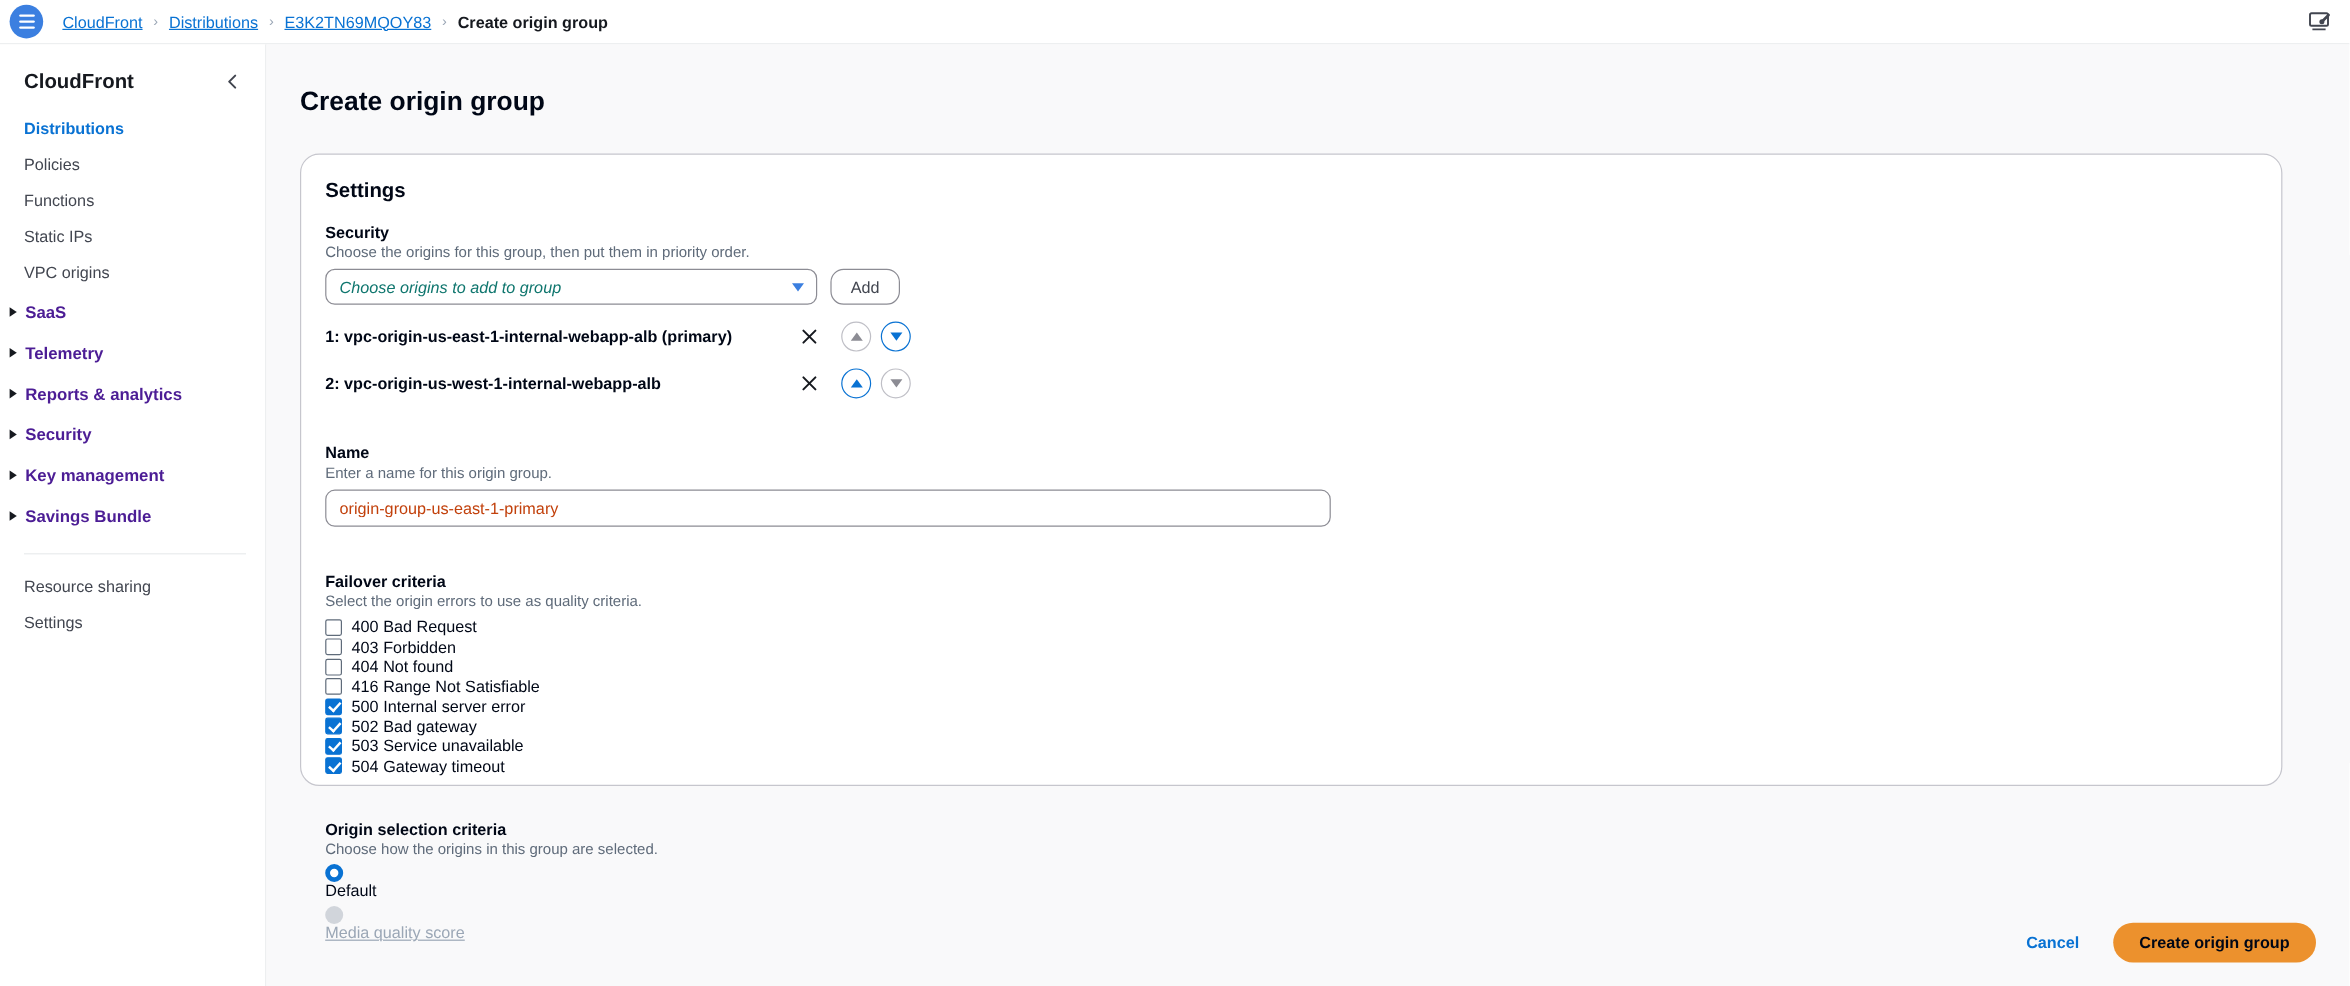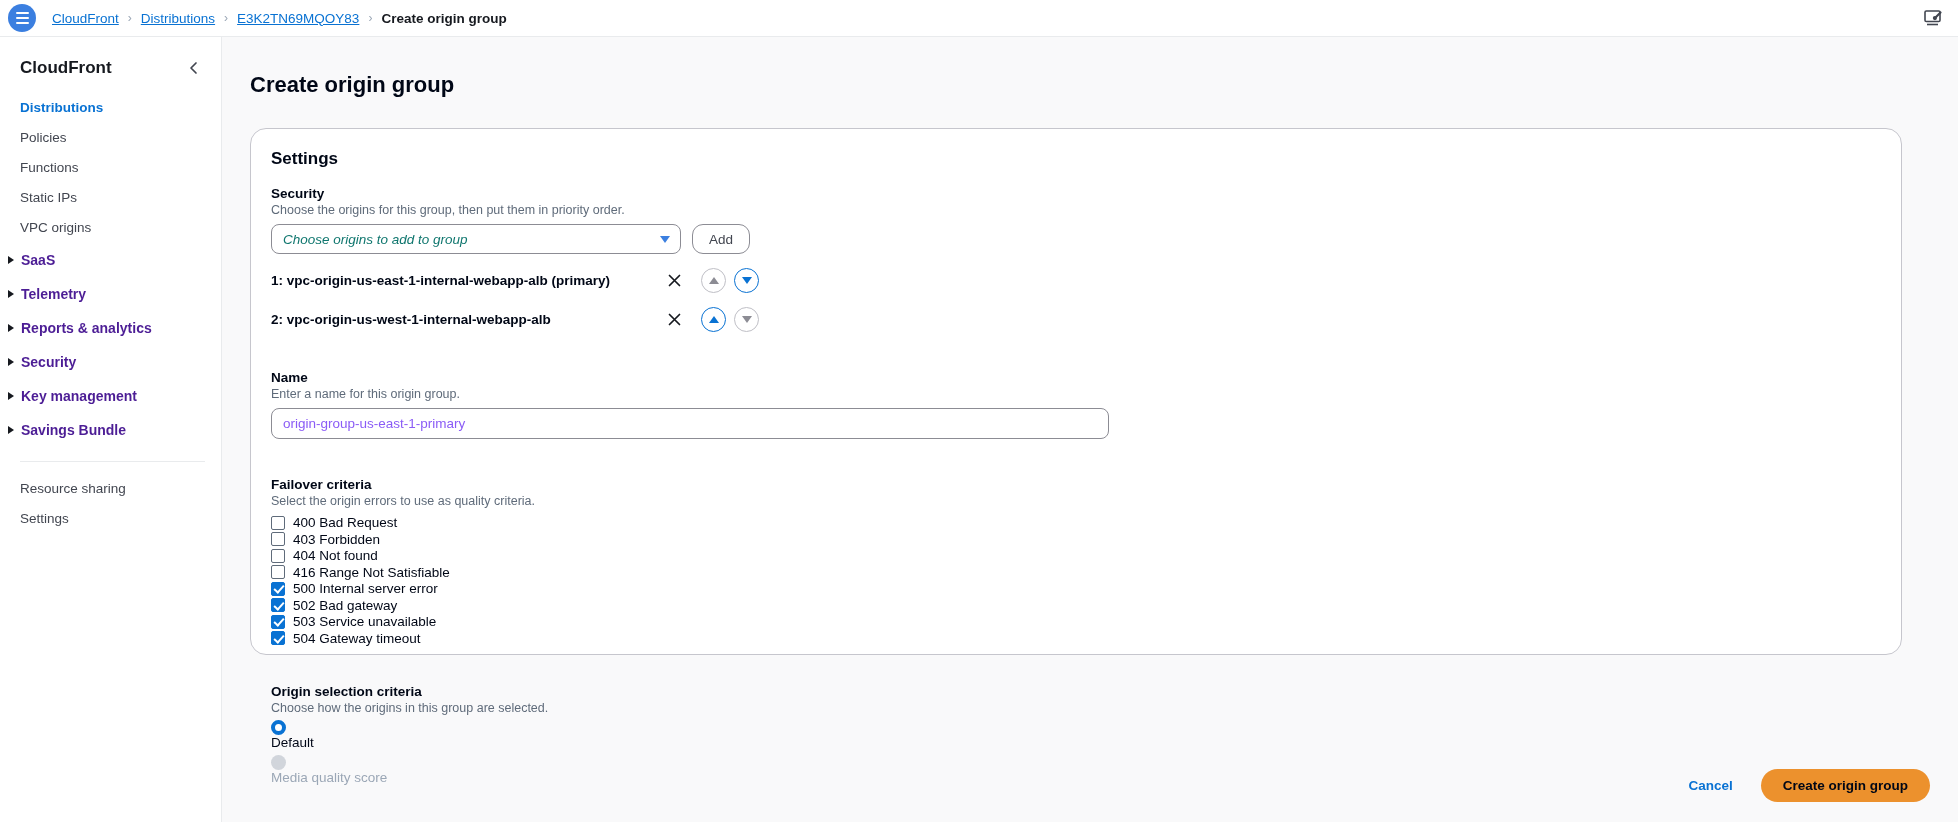--- a/index.html
+++ b/index.html
@@ -167,21 +167,21 @@
   }
   .arrow-btn.on .tri-up { border-bottom-color: #0972d3; }
   .arrow-btn.on .tri-down { border-top-color: #0972d3; }
 
   .sec { margin-top: 38px; }
   .text-input {
     margin-top: 7px;
     width: 838px; height: 31px;
     border: 1px solid #8c8c94; border-radius: 8px;
     background: #fff; padding: 0 11px;
-    font-size: 13.5px; color: #8b5cf6;
+    font-size: 13.5px; color: #c2410c;
     font-family: "Liberation Sans", sans-serif;
     outline: none;
   }
 
   .check-list { margin-top: 6px; }
   .check-row { display: flex; align-items: center; gap: 8px; height: 16.5px; margin-bottom: 0px; padding: 1px 0; }
   .cbox {
     width: 14px; height: 14px; flex: 0 0 14px;
     border: 1.5px solid #5f6b7a; border-radius: 2px; background: #fff;
     cursor: pointer; position: relative;
@@ -196,21 +196,21 @@
 
   .radio-row { display: flex; gap: 0; margin-top: 5px; flex-direction: column; }
   .radio {
     width: 15px; height: 15px; flex: 0 0 15px; border-radius: 50%;
     border: 1.6px solid #5f6b7a; background: #fff; cursor: pointer;
     position: relative;
   }
   .radio.sel { border-color: #0972d3; border-width: 4.5px; }
   .radio.disabled { border: none; background: #d1d5db; cursor: default; }
   .radio-label { font-size: 13.5px; color: #000716; }
-  .radio-label.disabled { color: #9ba7b6; }
+  .radio-label.disabled { color: #9ba7b6; text-decoration: underline; }
 
   
   .footer {
     position: absolute; right: 28px; bottom: 0;
     height: 74px; display: flex; align-items: center; gap: 22px;
   }
   .btn-cancel {
     background: none; border: none; cursor: pointer;
     color: #0972d3; font-size: 13.5px; font-weight: 700;
     font-family: "Liberation Sans", sans-serif; padding: 6px 6px;

